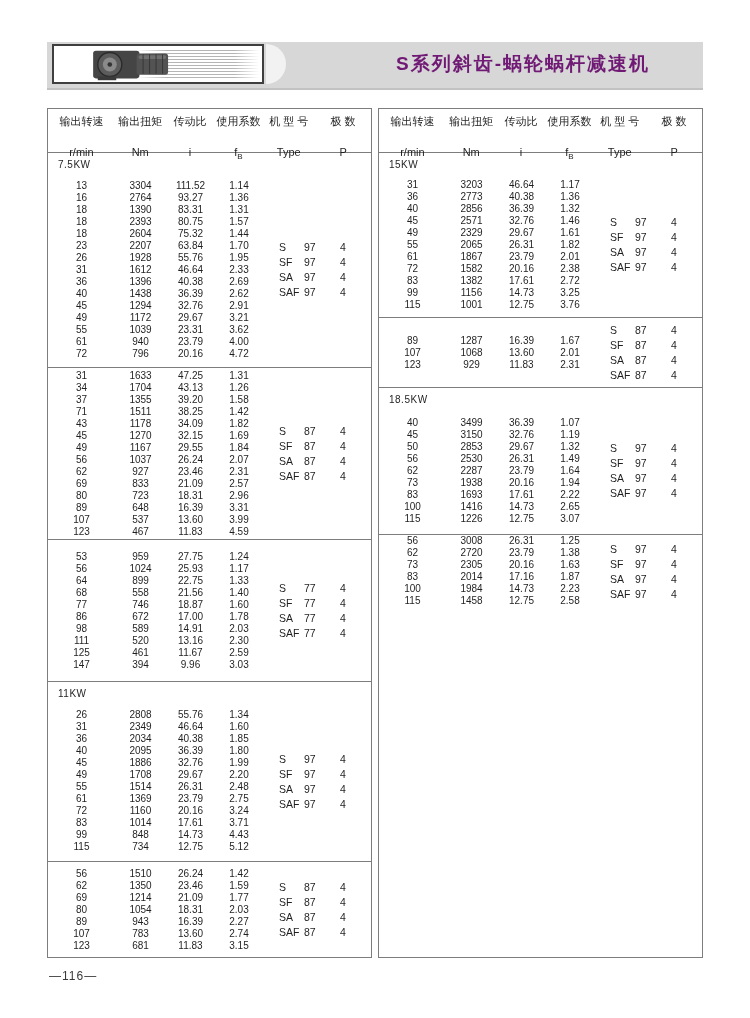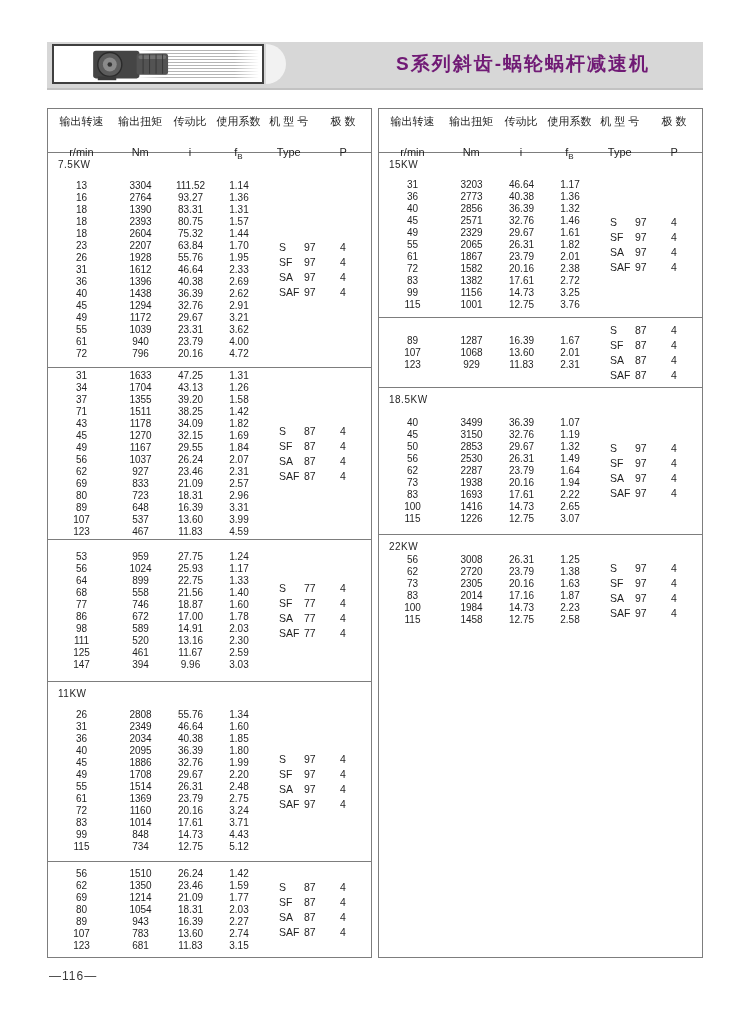--- a/index.html
+++ b/index.html
@@ -818,21 +818,20 @@
                   <span class="poles">4</span>
                 </div>
                 <div class="type-line">
                   <span class="tname"><span class="prefix">SAF</span><span class="size">97</span></span>
                   <span class="poles">4</span>
                 </div>
               </div>
             </div>
           </div>
           <div class="block">
-            <div class="power">22KW</div>
             <div class="body">
               <div class="rows">
                 <div class="row">
                   <span class="cell c0">56</span>
                   <span class="cell c1">3008</span>
                   <span class="cell c2">26.31</span>
                   <span class="cell c3">1.25</span>
                 </div>
                 <div class="row">
                   <span class="cell c0">62</span>

